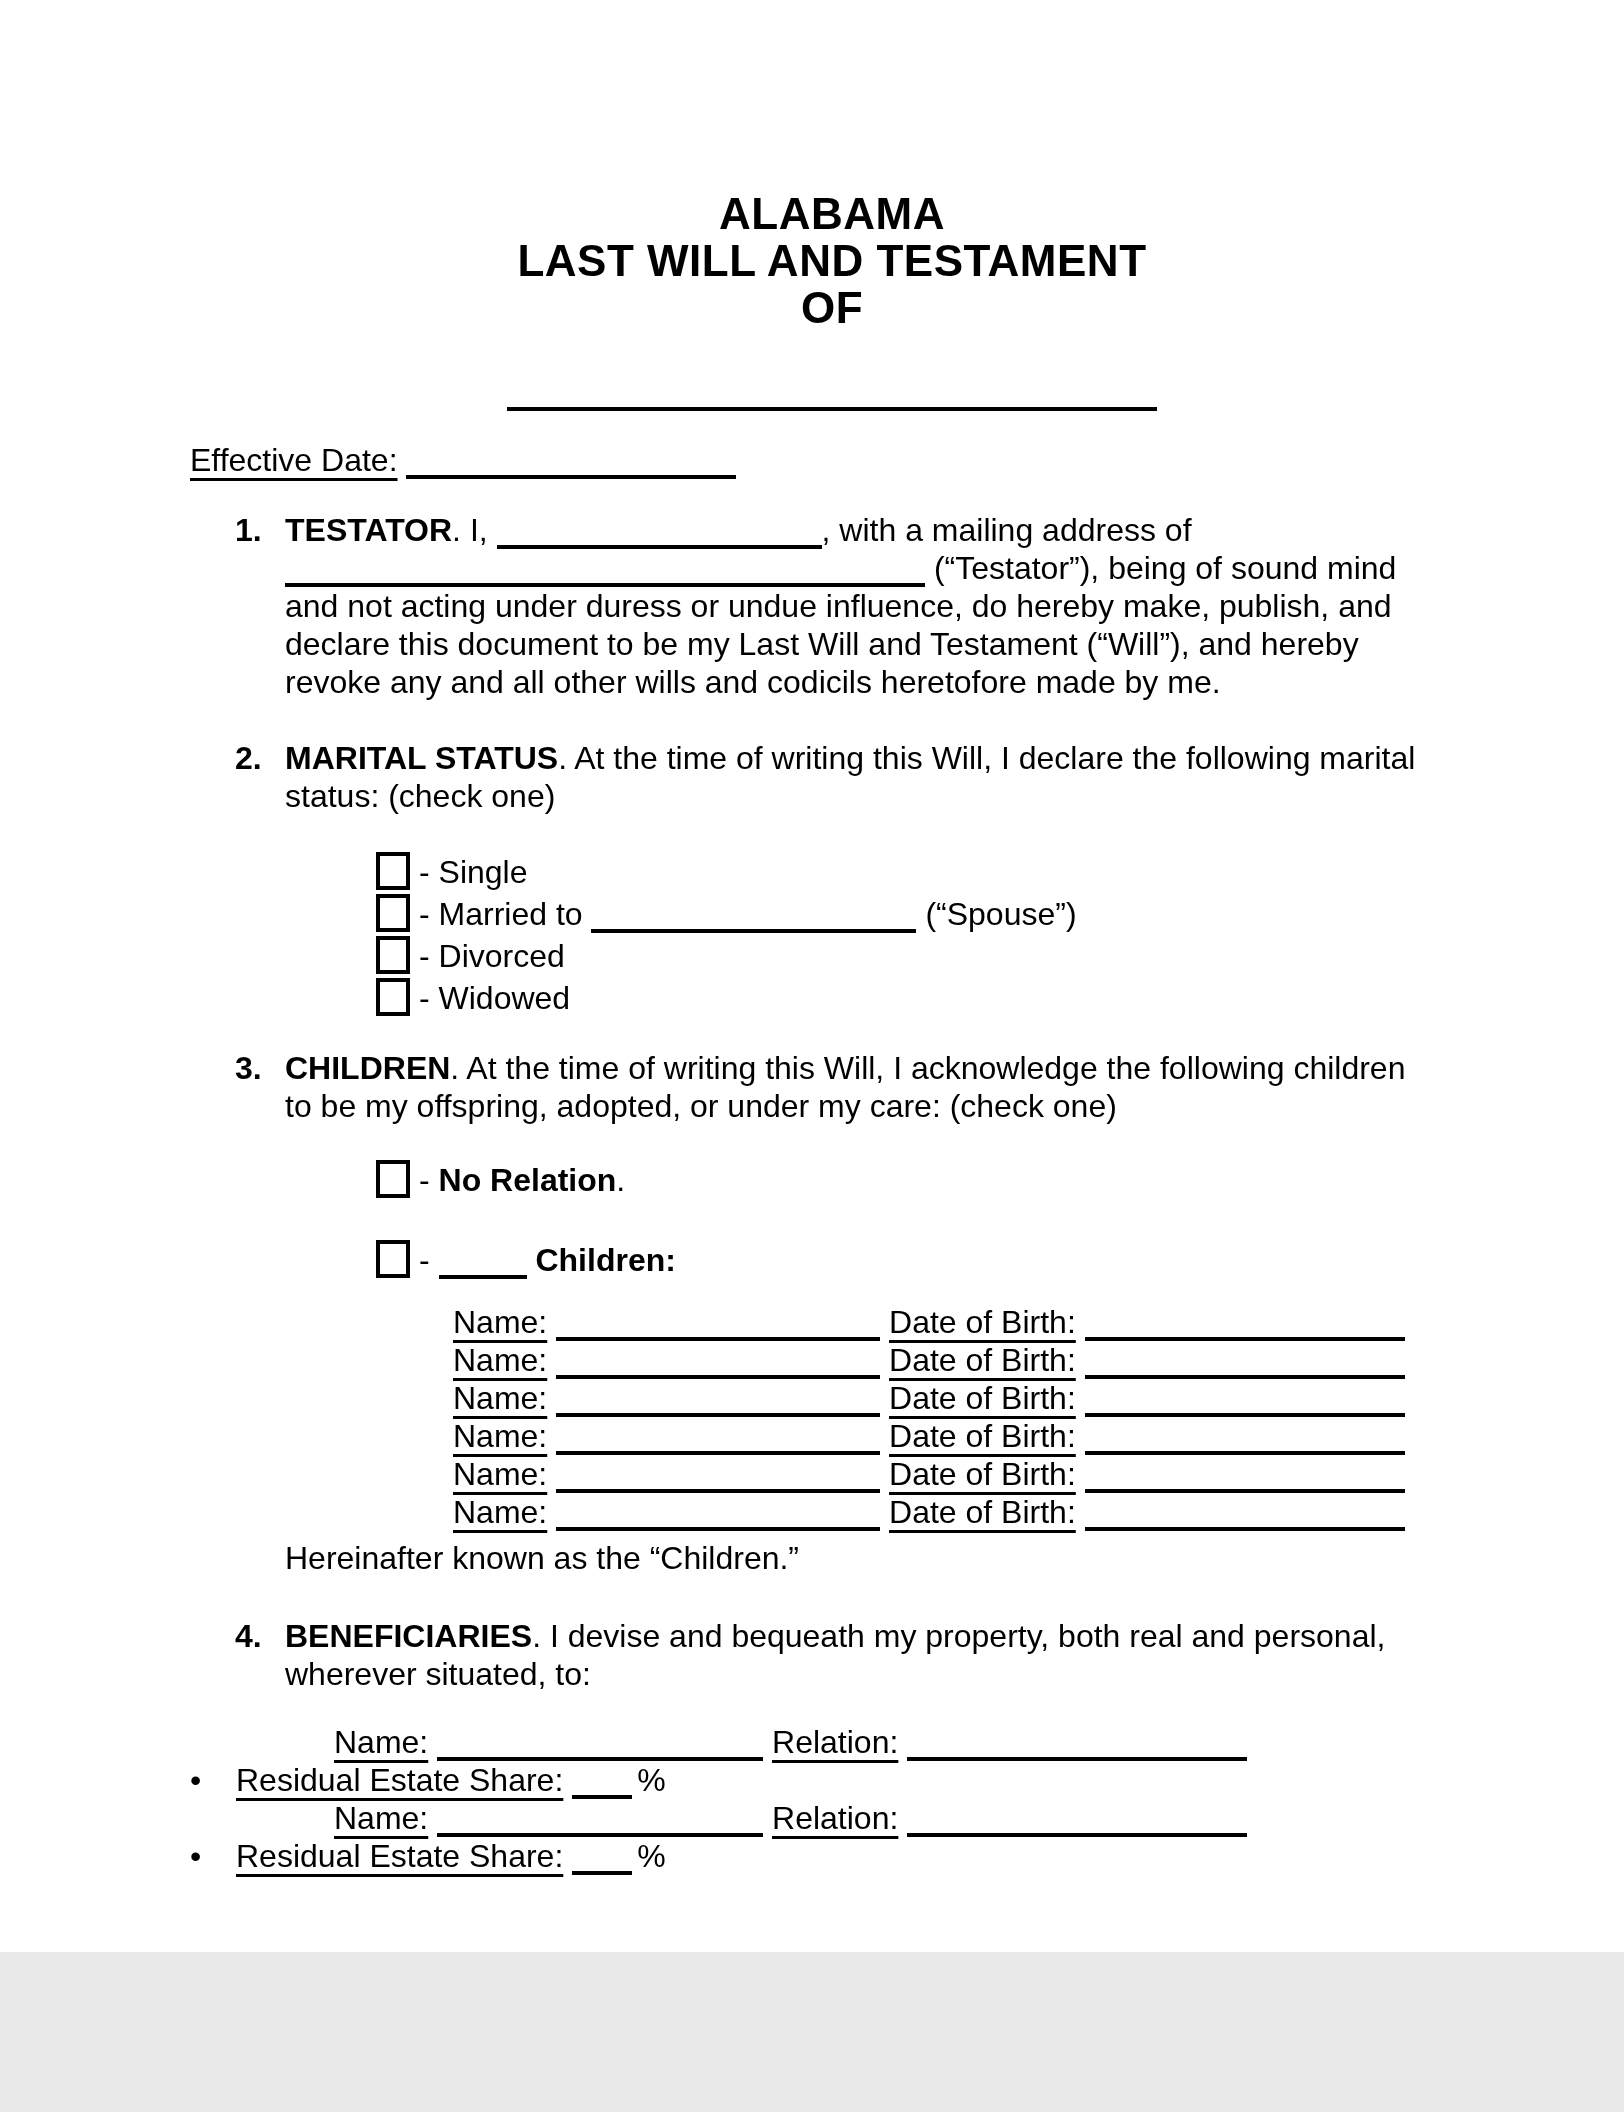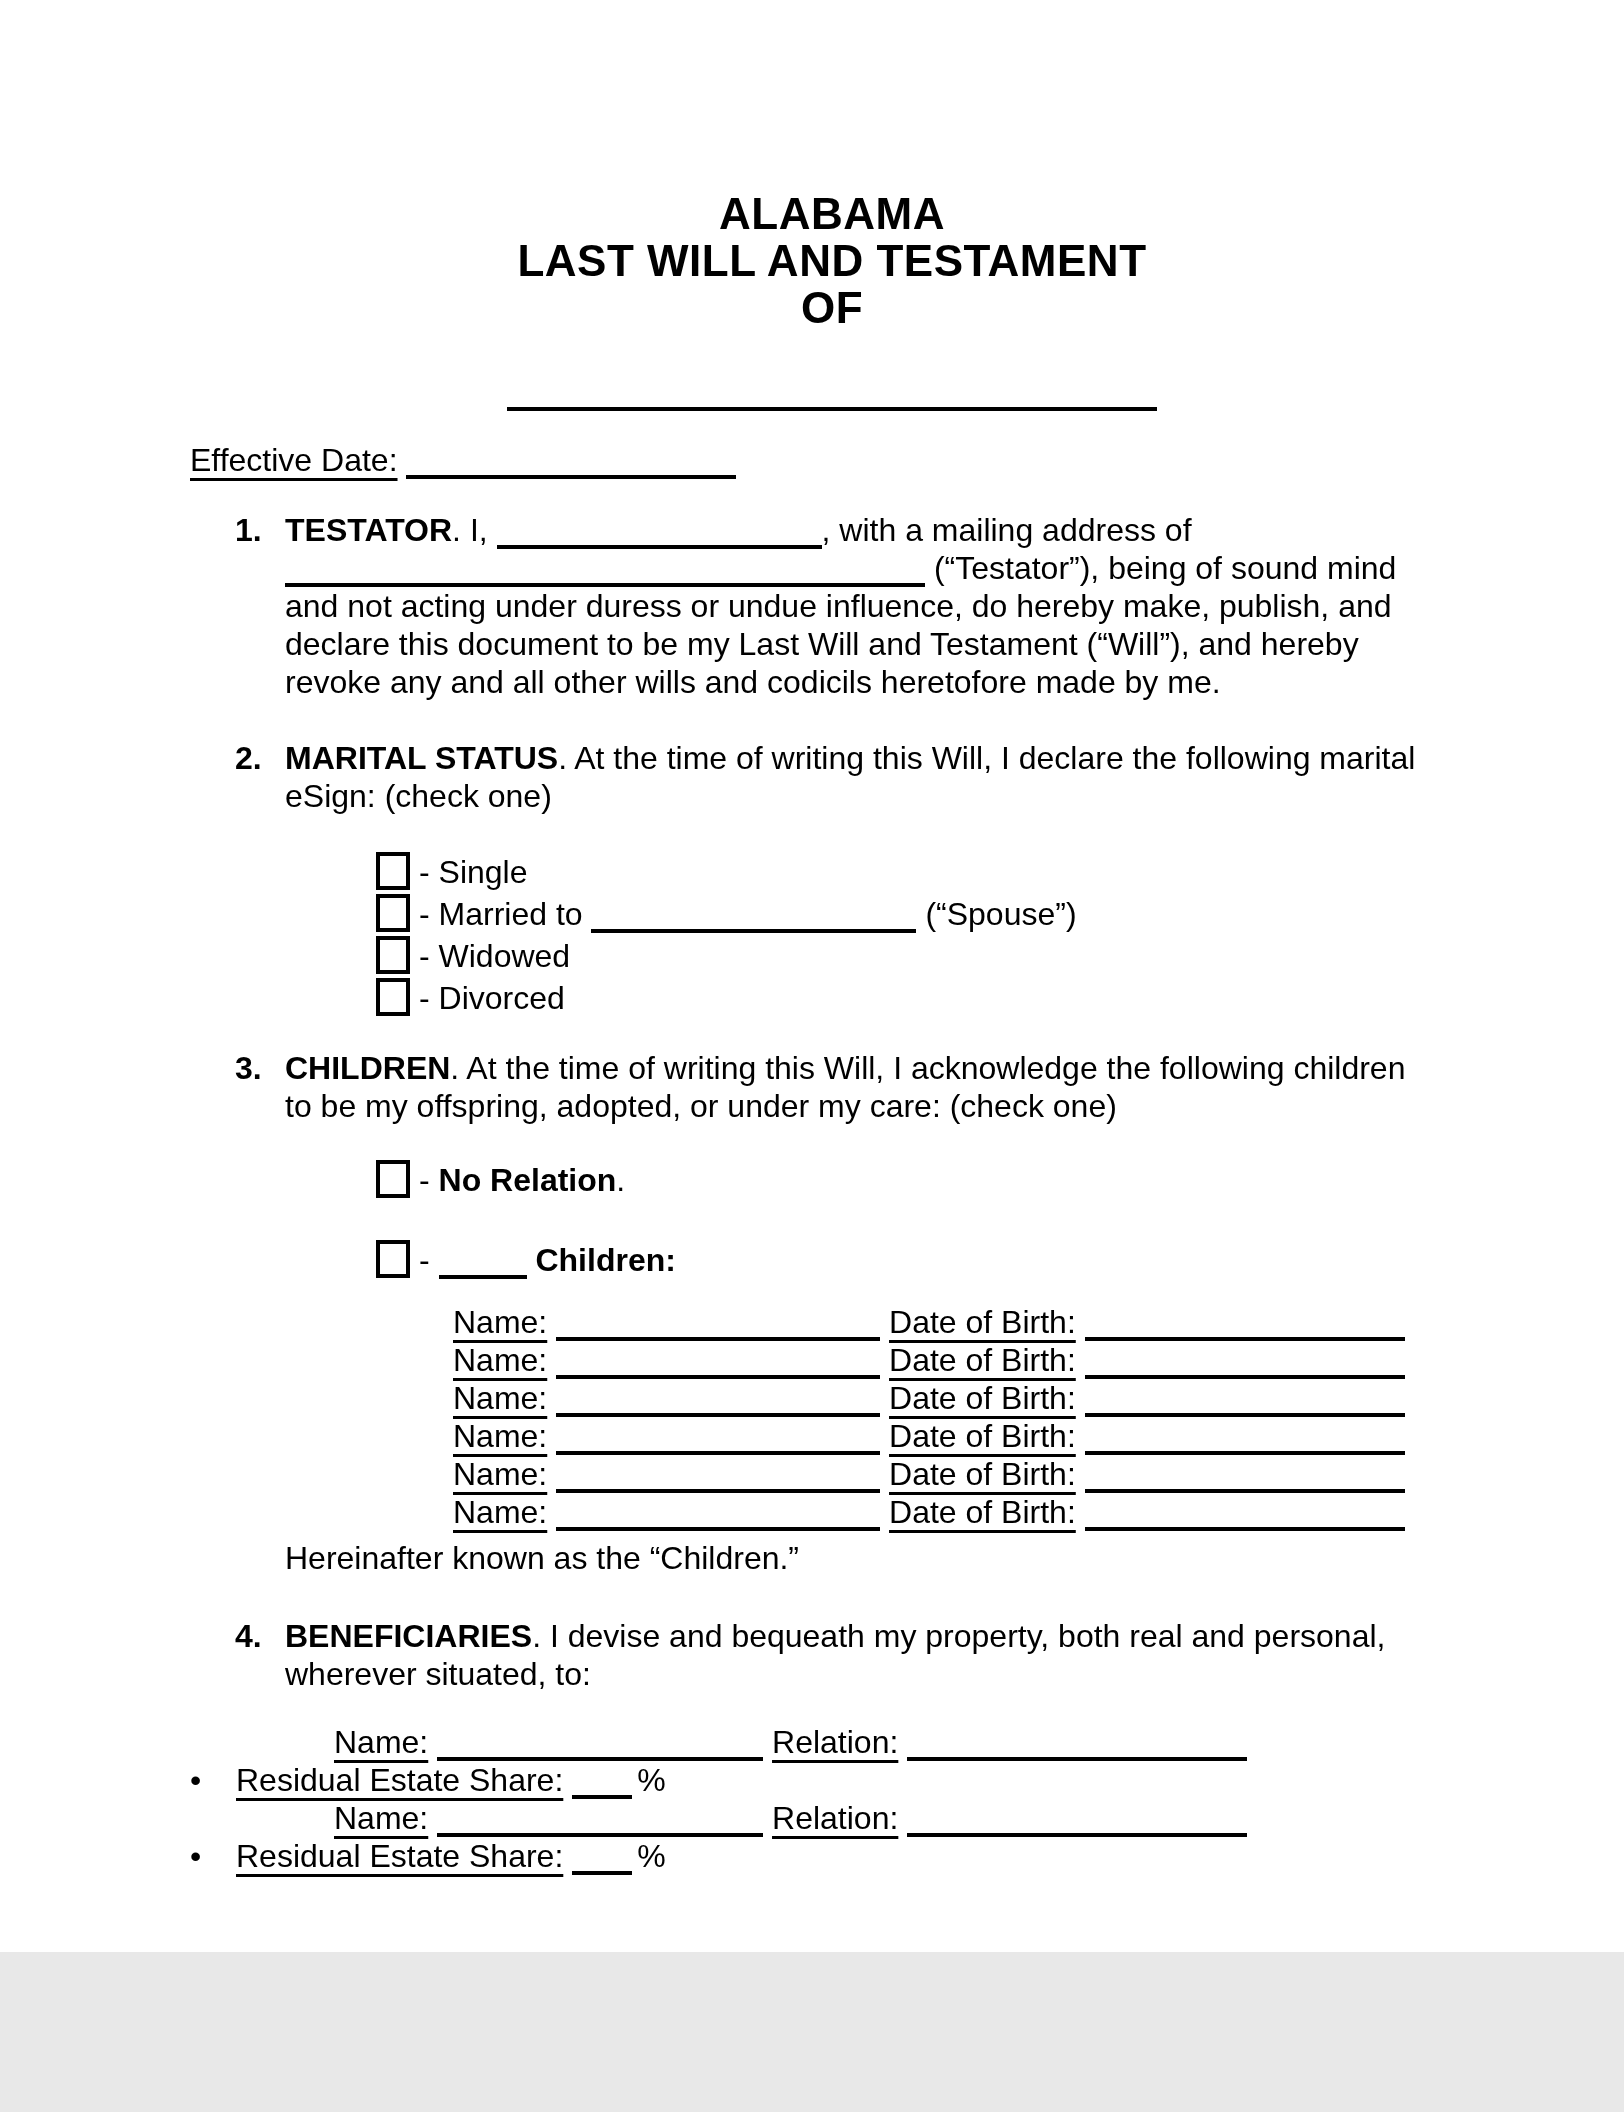--- a/index.html
+++ b/index.html
@@ -119,38 +119,38 @@
         <span class="nowrap">and not acting under duress or undue influence, do hereby make, publish, and</span><br>
         <span class="nowrap">declare this document to be my Last Will and Testament (“Will”), and hereby</span><br>
         <span class="nowrap">revoke any and all other wills and codicils heretofore made by me.</span>
       </div>
     </div>
 
     <div class="sec sec-2">
       <div class="sec-num">2.</div>
       <div class="sec-body">
         <span class="nowrap"><span class="b">MARITAL STATUS</span><span>. At the time of writing this Will, I declare the following marital</span></span><br>
-        <span class="nowrap">eSign: (check one)</span>
+        <span class="nowrap">status: (check one)</span>
       </div>
     </div>
 
     <div class="opt-list">
       <div class="opt-row">
         <span class="checkbox"></span><span>- Single</span>
       </div>
       <div class="opt-row">
         <span class="checkbox"></span><span>- Married to</span>
         <span class="blank w-spouse"></span>
         <span>(“Spouse”)</span>
       </div>
       <div class="opt-row">
+        <span class="checkbox"></span><span>- Divorced</span>
+      </div>
+      <div class="opt-row">
         <span class="checkbox"></span><span>- Widowed</span>
-      </div>
-      <div class="opt-row">
-        <span class="checkbox"></span><span>- Divorced</span>
       </div>
     </div>
 
     <div class="sec sec-3">
       <div class="sec-num">3.</div>
       <div class="sec-body">
         <span class="nowrap"><span class="b">CHILDREN</span><span>. At the time of writing this Will, I acknowledge the following children</span></span><br>
         <span class="nowrap">to be my offspring, adopted, or under my care: (check one)</span>
       </div>
     </div>

